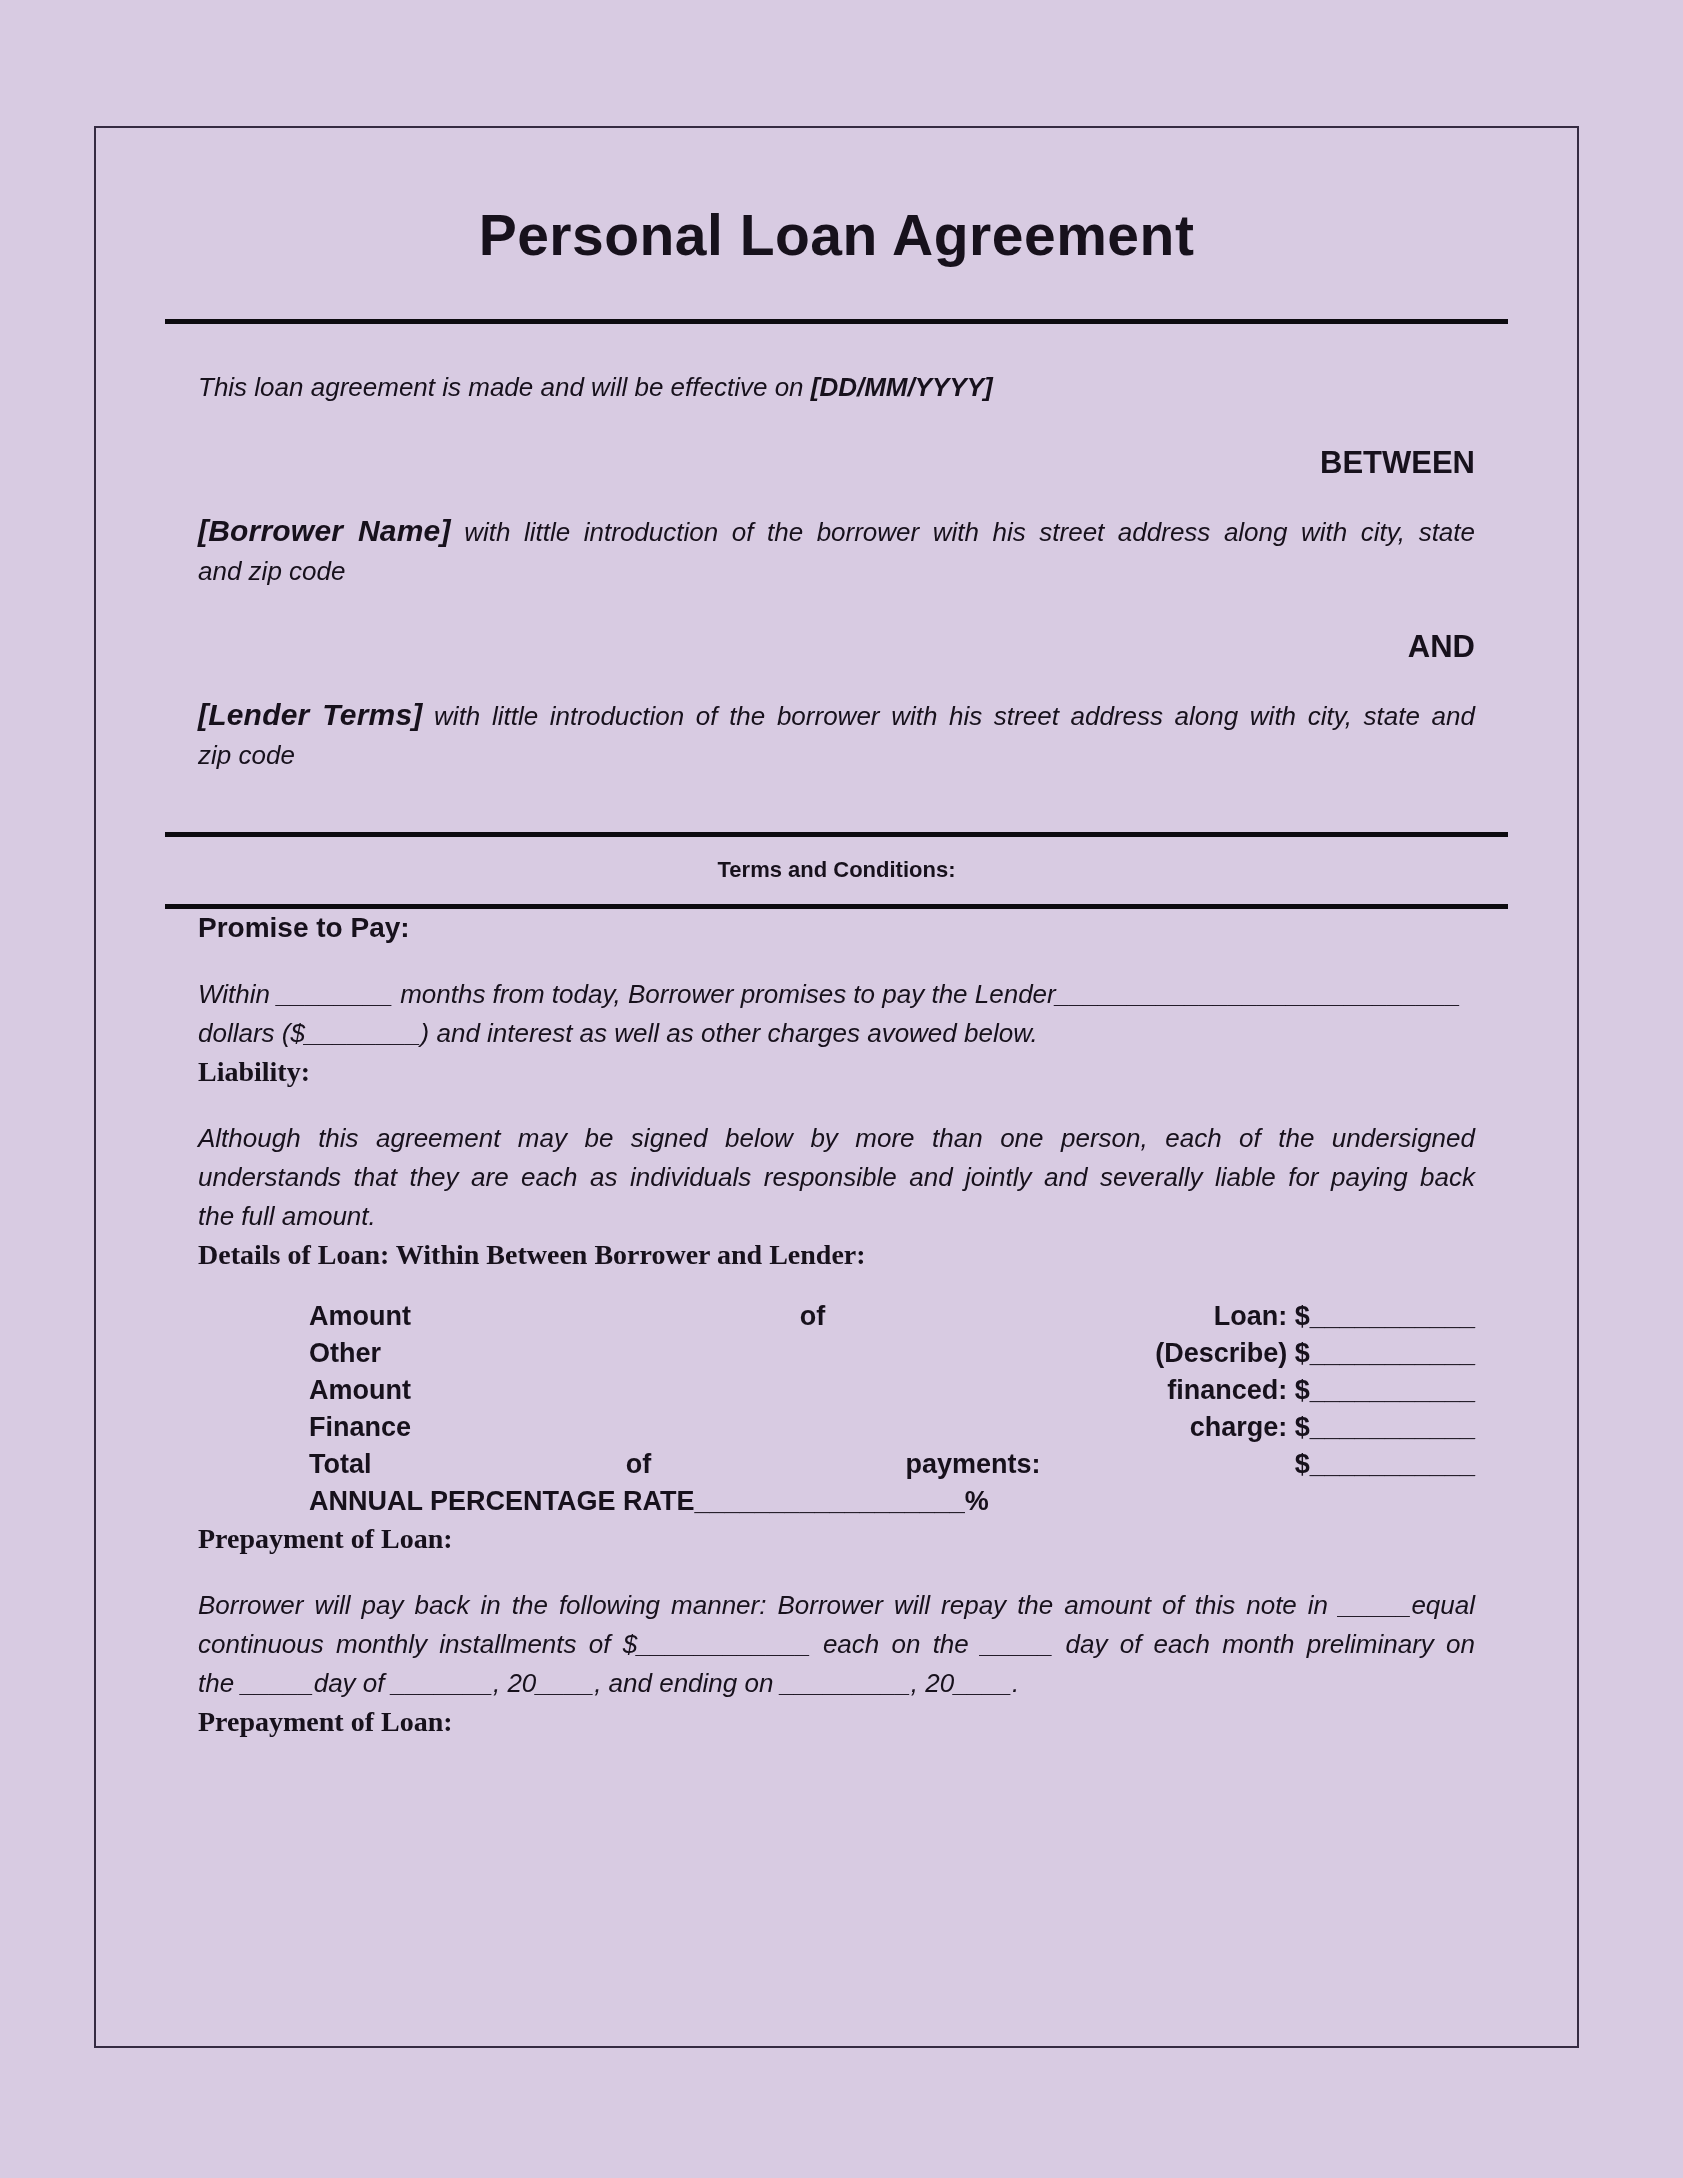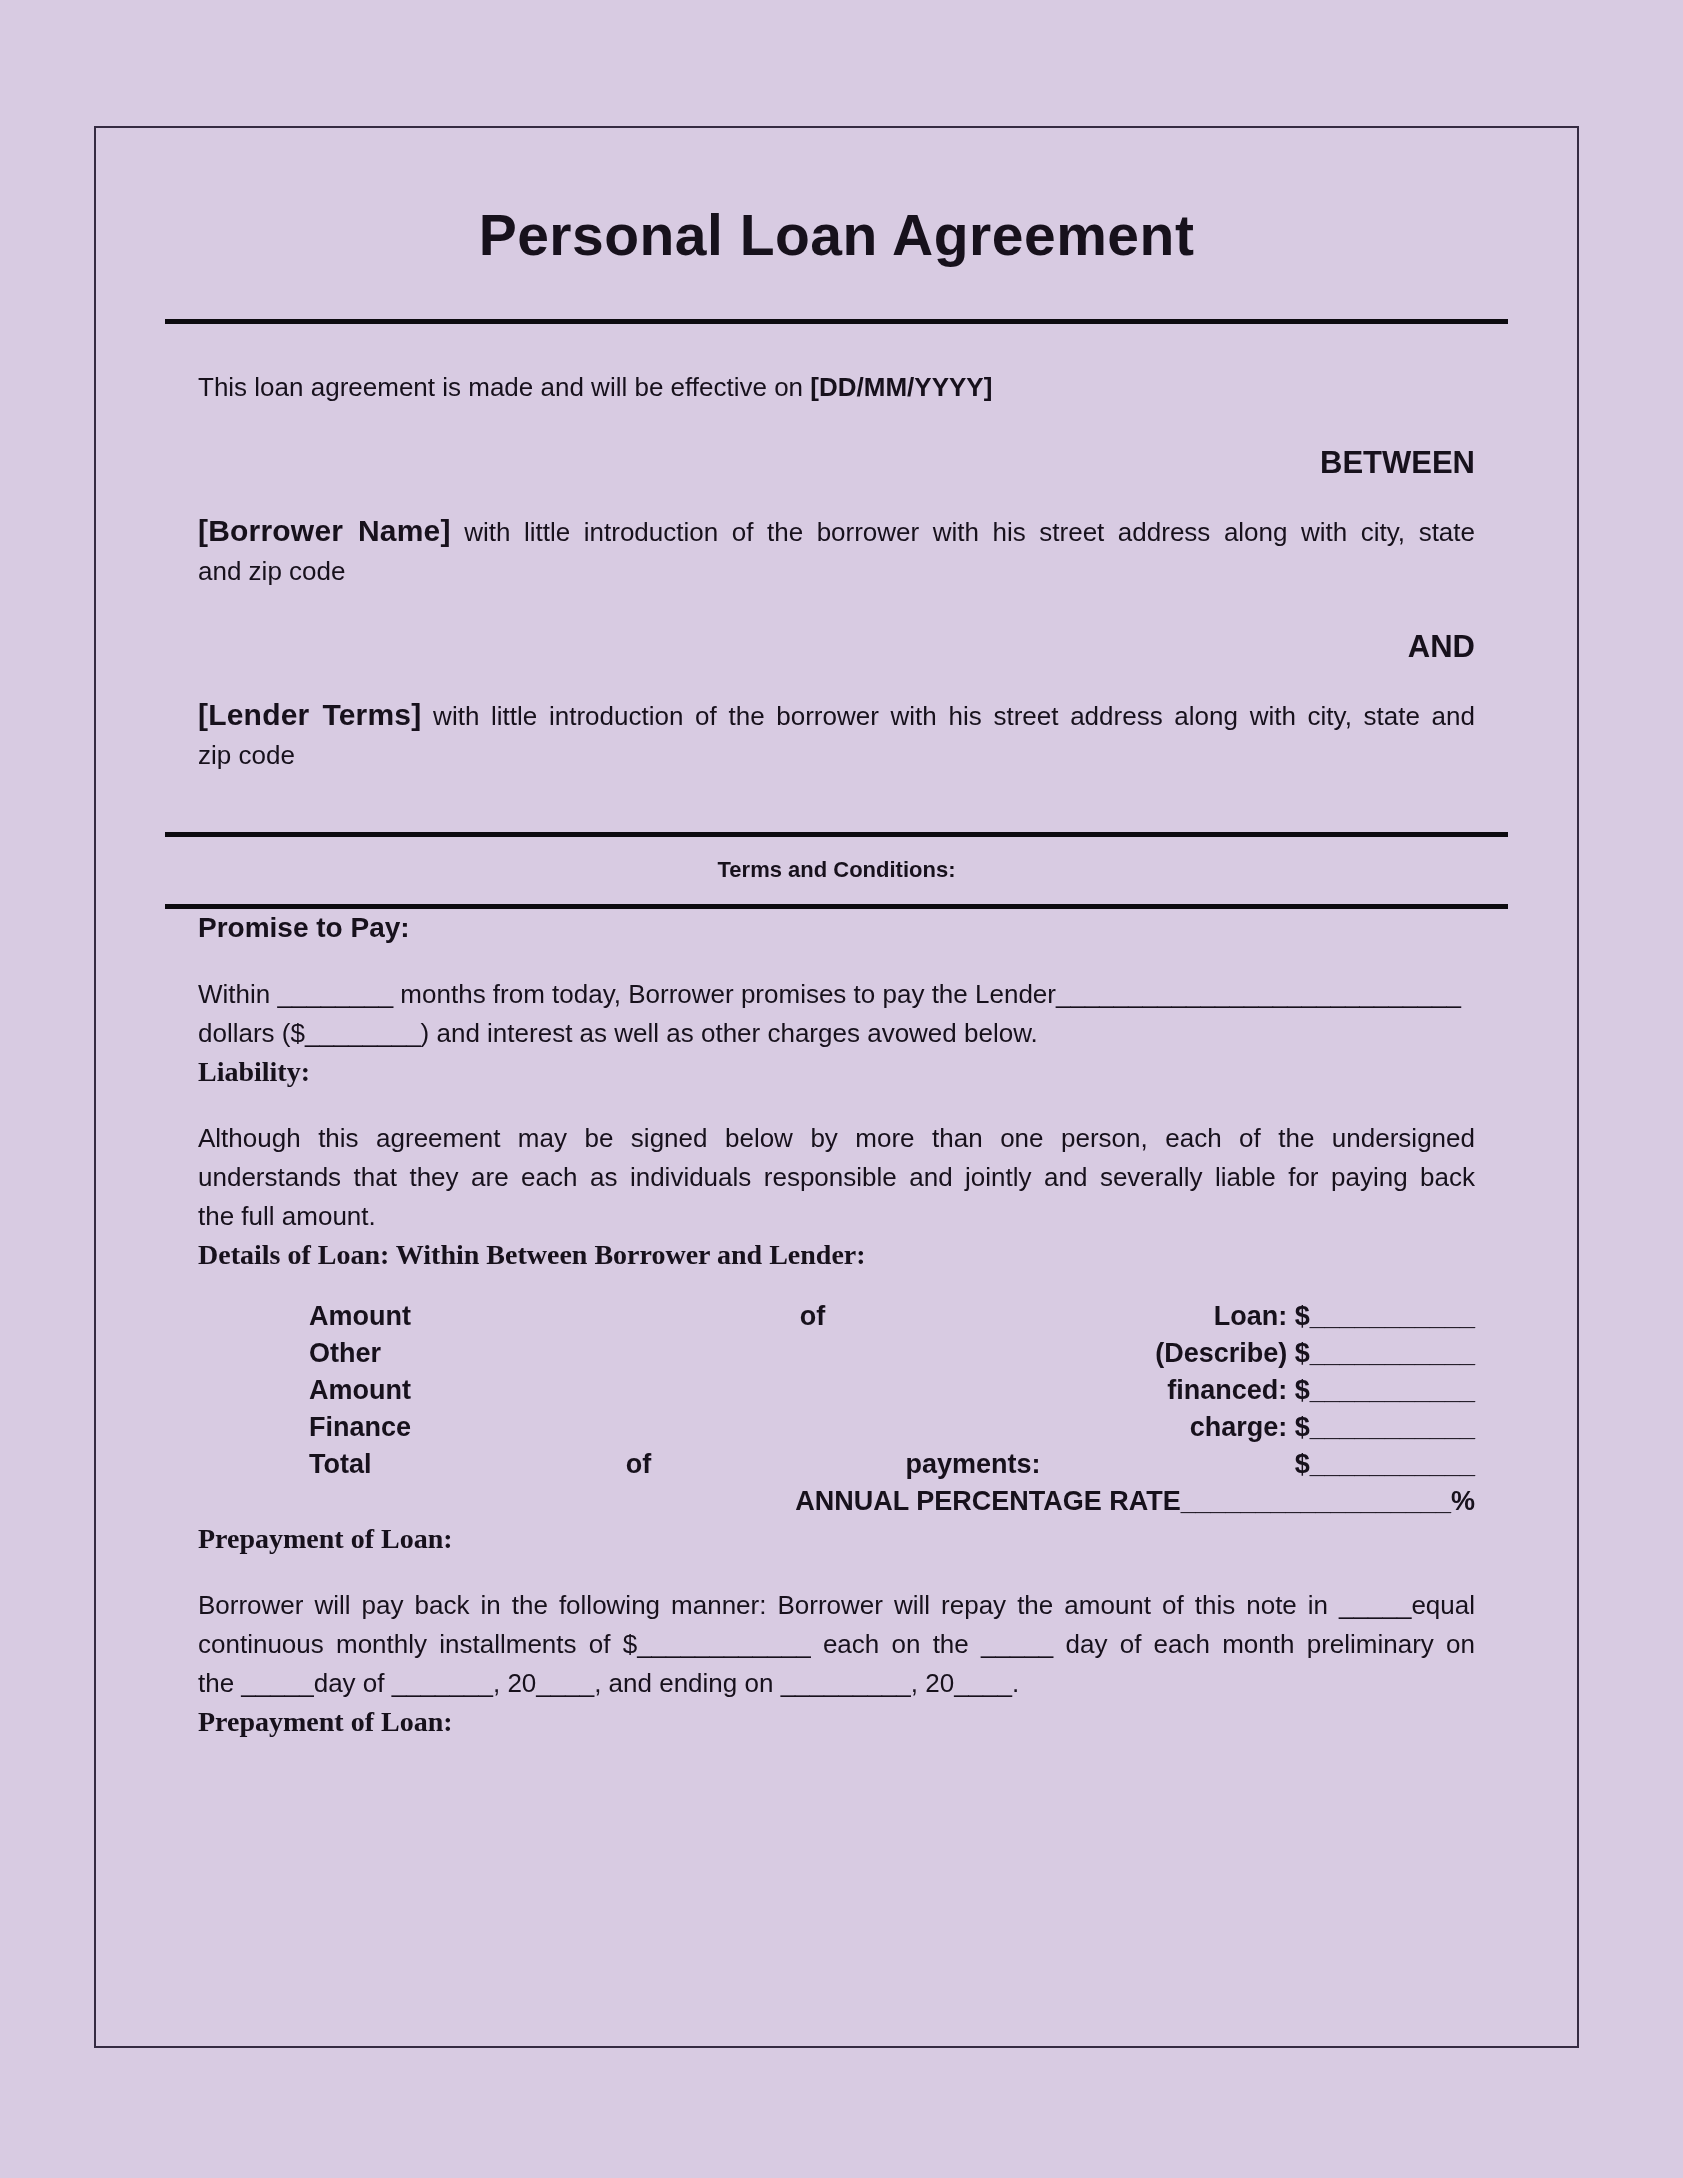--- a/index.html
+++ b/index.html
@@ -36,21 +36,21 @@
   .rule{
     height:5px;
     background:var(--rule);
     margin-left:-33px;
     margin-right:-33px;
   }
   .r1{margin-top:50px;}
   .r2{margin-top:57px;}
   .r3{margin-top:15px;}
   .para{font-size:26px;line-height:39px;}
-  .tline{min-height:39px;}
+  .tline{min-height:39px;font-style:italic;}
   .jl{text-align:justify;text-align-last:justify;}
   .b{font-weight:700;}
   .lg{font-size:30px;letter-spacing:0.2px;}
   .center-label{
     text-align:right;font-weight:700;font-size:31px;
     margin-top:36px;line-height:40px;
   }
   .center-heading{
     text-align:center;font-weight:700;font-size:22px;
     margin-top:14px;line-height:38px;
@@ -64,21 +64,21 @@
   .mt-sec{margin-top:34px;}
   .mt-sec2{margin-top:36px;font-family:Liberation Serif, serif;}
   .details{
     margin-top:24px;
     padding-left:111px;
     font-weight:700;
     font-size:27px;
     line-height:37px;
   }
   .drow{display:flex;justify-content:space-between;}
-  .drow.left{justify-content:flex-end;}
+  .drow.left{justify-content:flex-start;}
 </style>
 </head>
 <body>
 
 <div class="page">
   <div class="doc">
 
     <h1 class="title">Personal Loan Agreement</h1>
 
     <div class="rule r1"></div>

